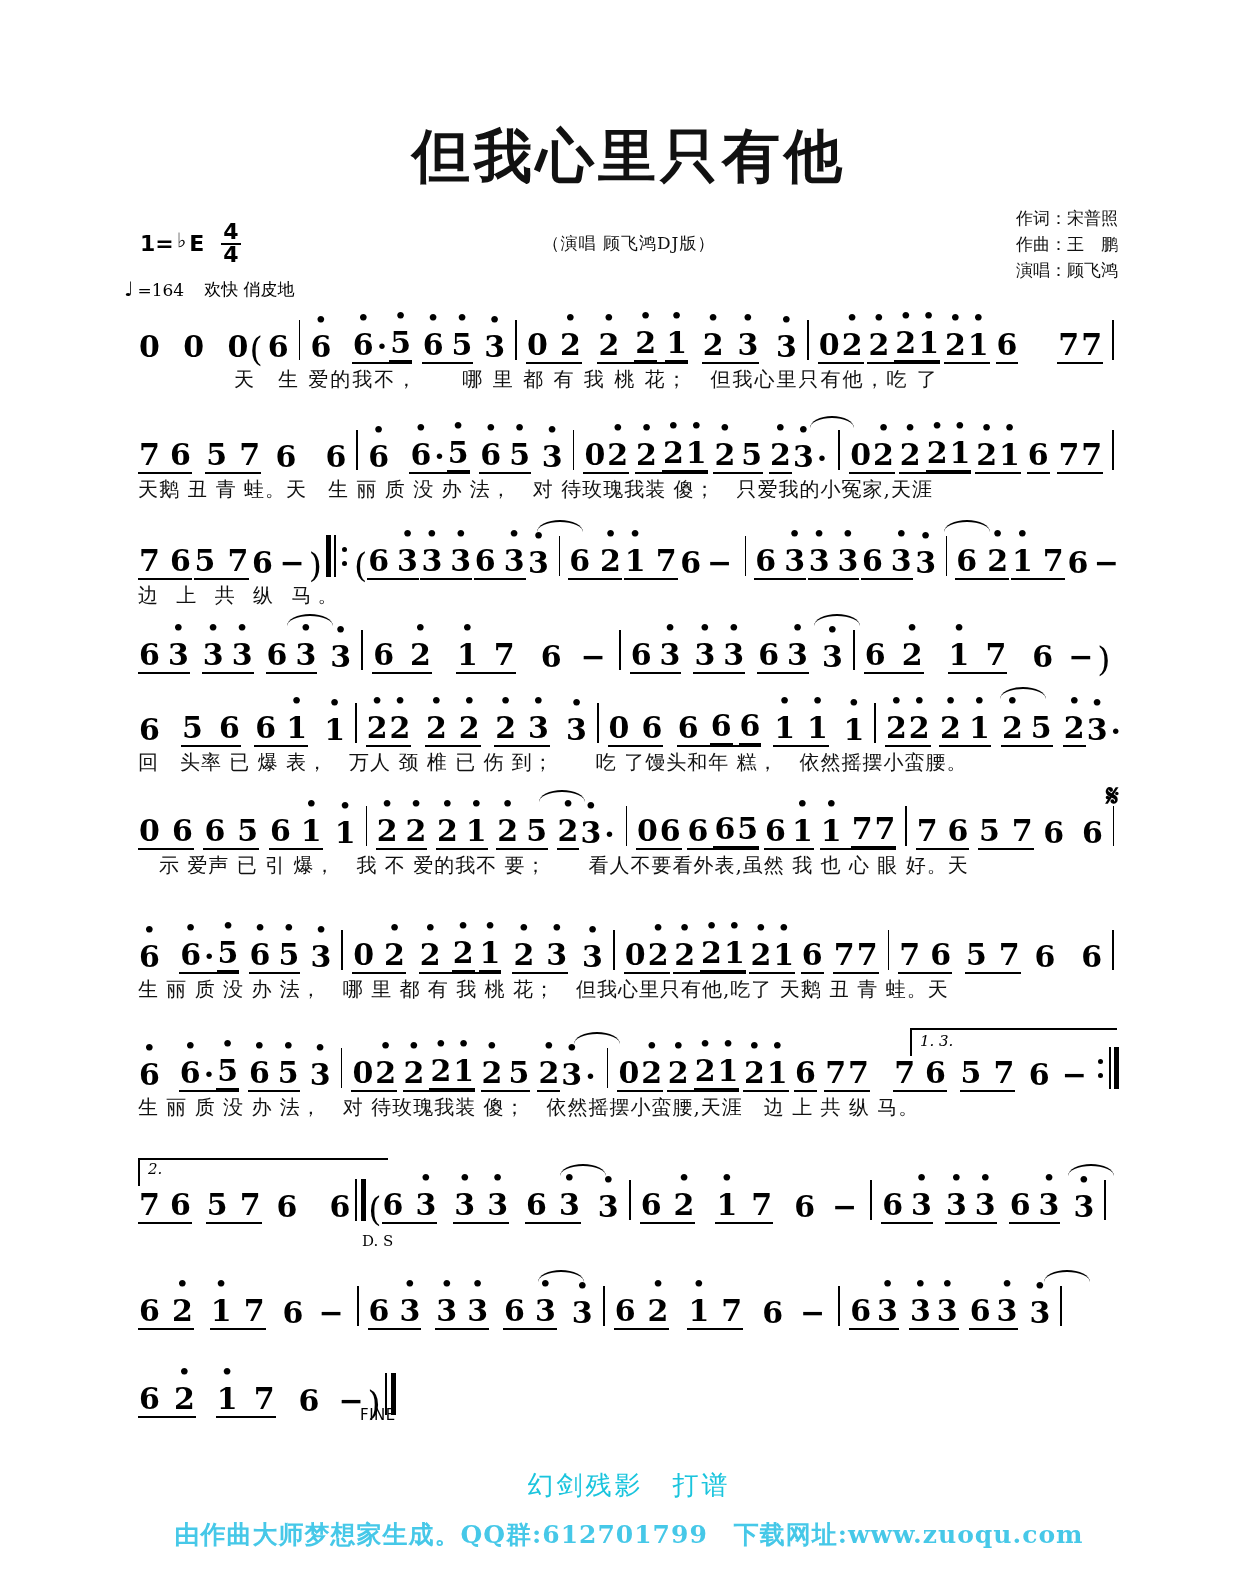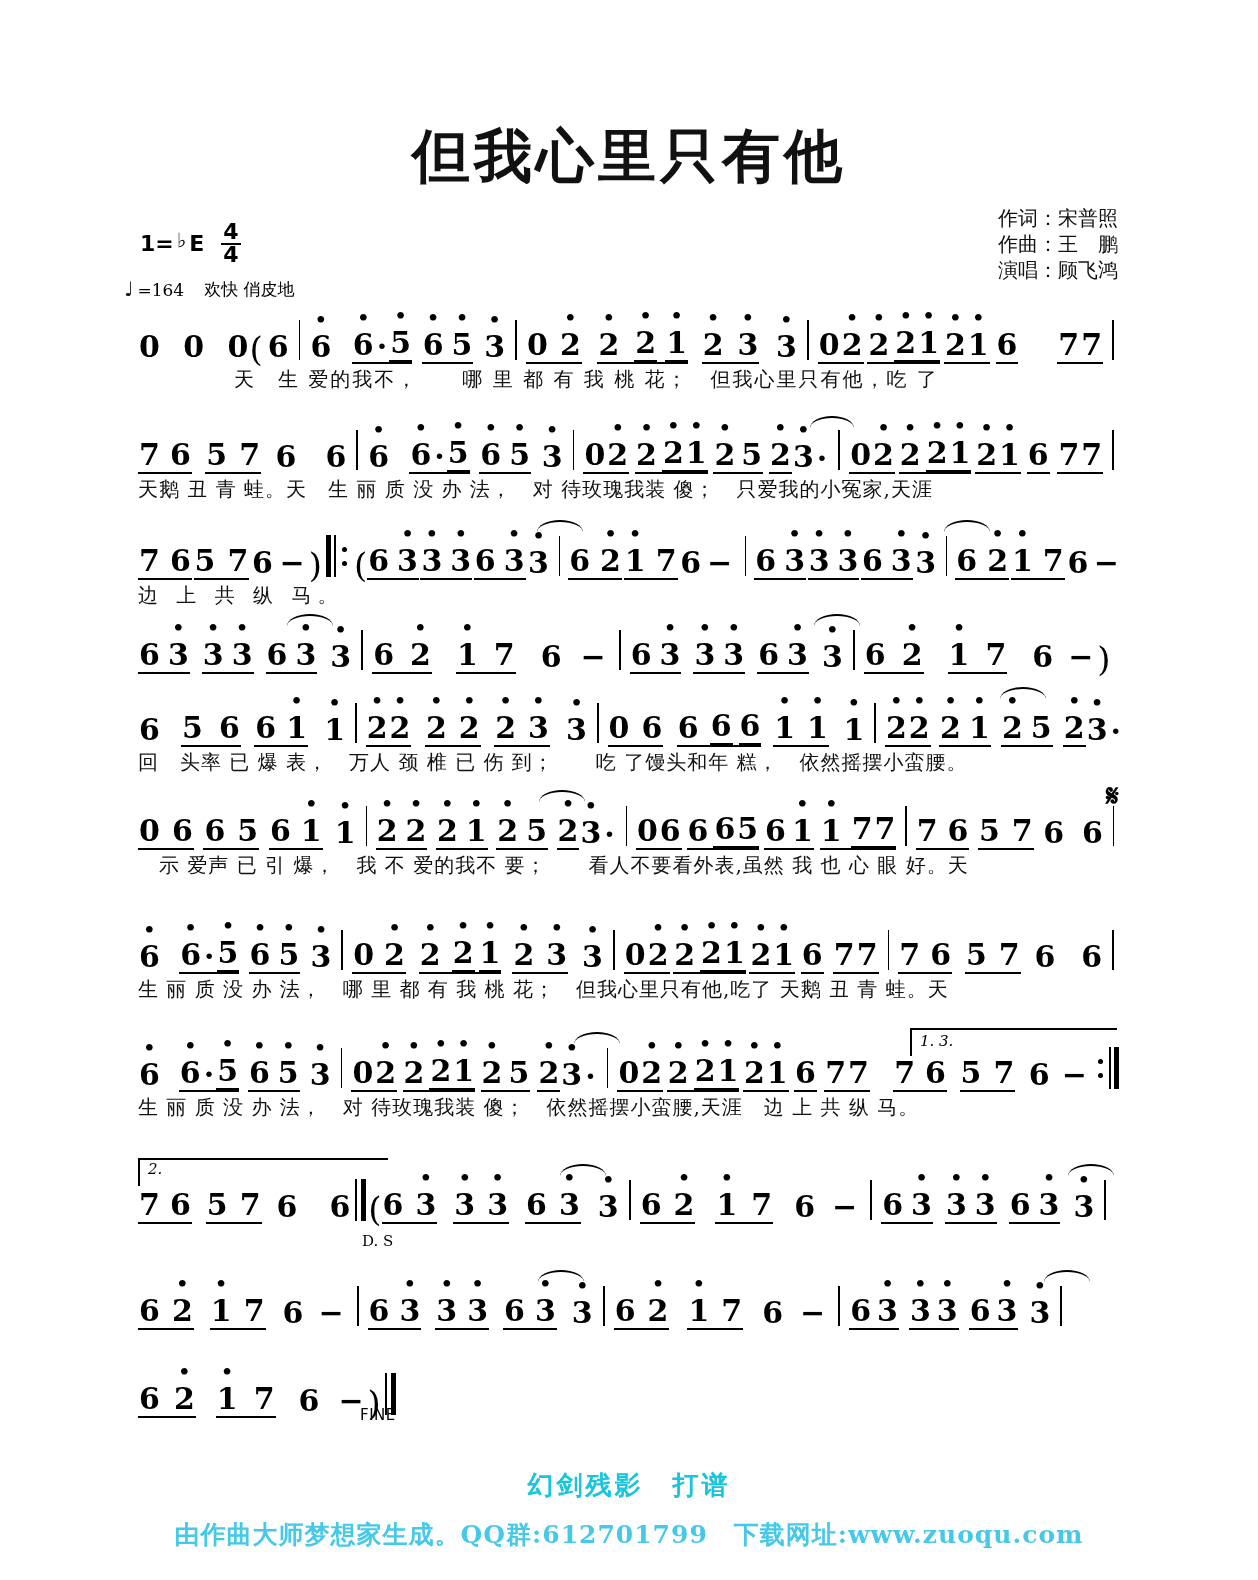--- a/index.html
+++ b/index.html
@@ -16,21 +16,21 @@
     font-family:"DejaVu Serif","Liberation Serif",serif;
     font-weight:bold;font-size:58px;letter-spacing:4px;color:#111;
   }
   .subtitle{
     position:absolute;top:232px;left:0;width:1258px;text-align:center;
     font-size:17px;font-family:"DejaVu Serif","Liberation Serif",serif;
     color:#111;letter-spacing:1px;
   }
   .credits{
     position:absolute;top:205px;right:140px;text-align:left;
-    font-size:20px;line-height:26px;
+    font-size:17px;line-height:26px;
     font-family:"DejaVu Serif","Liberation Serif",serif;color:#111;
   }
   .keyblock{position:absolute;top:222px;left:140px;font-size:22px;}
   .keyblock .keyline{display:flex;align-items:center;gap:3px;font-weight:bold;}
   .keyblock .flat{font-size:20px;position:relative;top:-4px;}
   .timesig{display:inline-block;text-align:center;line-height:0.95;
            font-weight:bold;font-size:22px;margin-left:14px;}
   .timesig .num{display:block;border-bottom:2px solid #000;padding:0 2px;}
   .timesig .den{display:block;padding:0 2px;}
   .tempo{position:absolute;top:278px;left:124px;font-size:17px;
@@ -80,35 +80,36 @@
   .dsmark{position:absolute;font-size:15px;
           font-family:"DejaVu Serif","Liberation Serif",serif;}
   .segno{position:absolute;font-size:30px;font-weight:bold;}
   .finemark{position:absolute;font-size:15px;letter-spacing:0.5px;
             font-family:"DejaVu Sans","Liberation Sans",sans-serif;}
 
   
   .foot-credit{
     position:absolute;top:1468px;left:0;width:1258px;text-align:center;
     font-family:"DejaVu Serif","Liberation Serif",serif;
-    font-weight:bold;font-size:26px;color:#19c4dd;letter-spacing:3px;
+    font-weight:normal;font-size:26px;color:#19c4dd;letter-spacing:3px;
   }
   .foot-gen{
     position:absolute;top:1518px;left:0;width:1258px;text-align:center;
     font-family:"DejaVu Serif","Liberation Serif",serif;
     font-weight:bold;font-size:25px;color:#46c8e8;letter-spacing:1px;
     white-space:nowrap;
   }
 </style>
 </head>
 <body>
 
 <div class="sheet">
 
   <div class="title">但我心里只有他</div>
+  <div class="subtitle">（演唱  顾飞鸿DJ版）</div>
 
   <div class="credits">
     <div>作词：宋普照</div>
     <div>作曲：王　鹏</div>
     <div>演唱：顾飞鸿</div>
   </div>
 
   <div class="keyblock">
     <div class="keyline">
       <span>1=</span>

